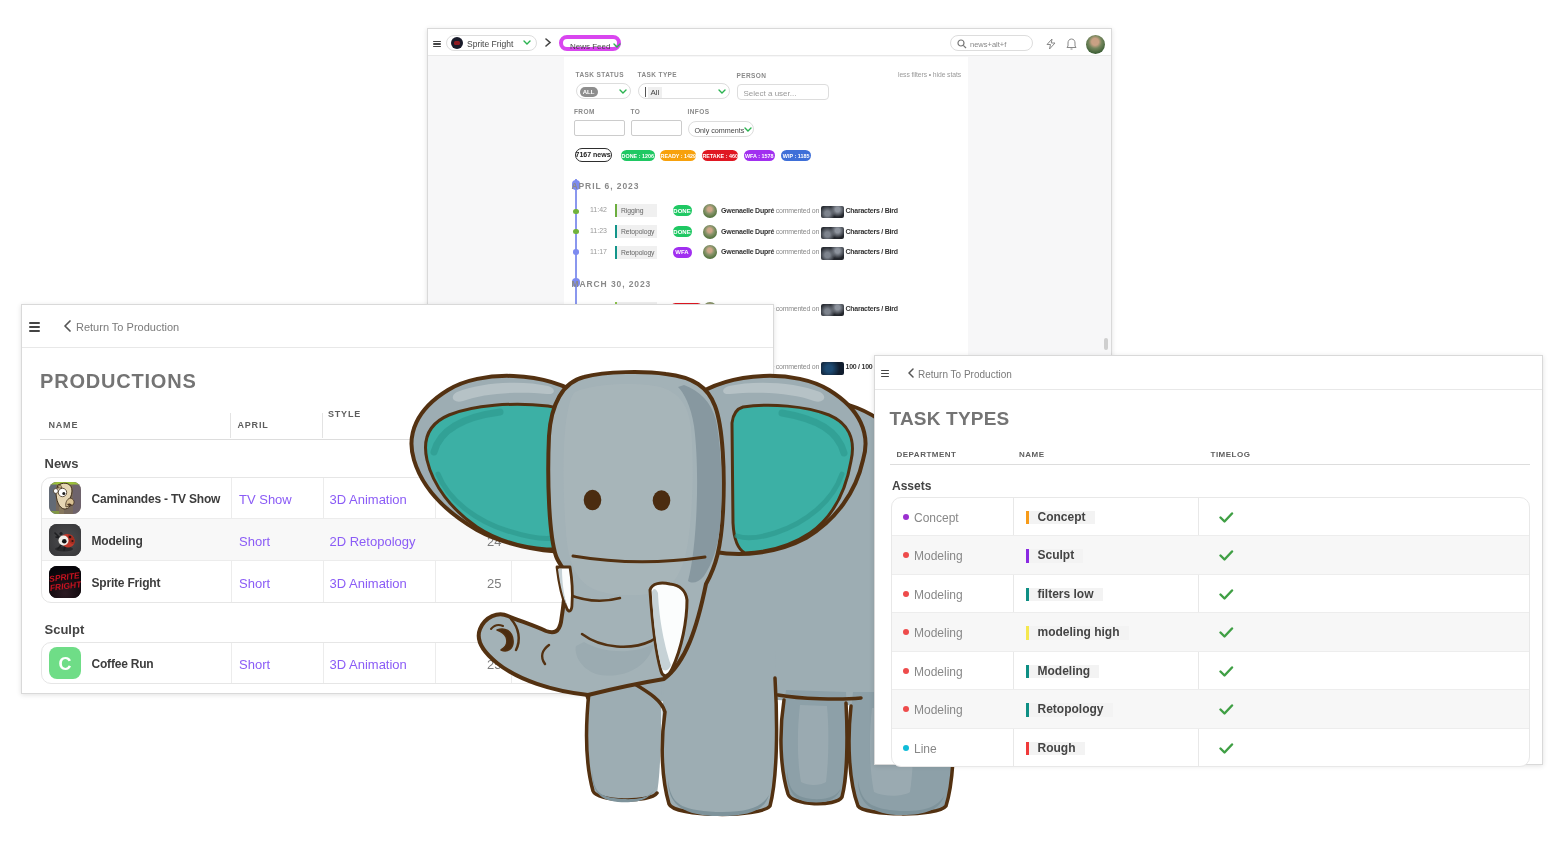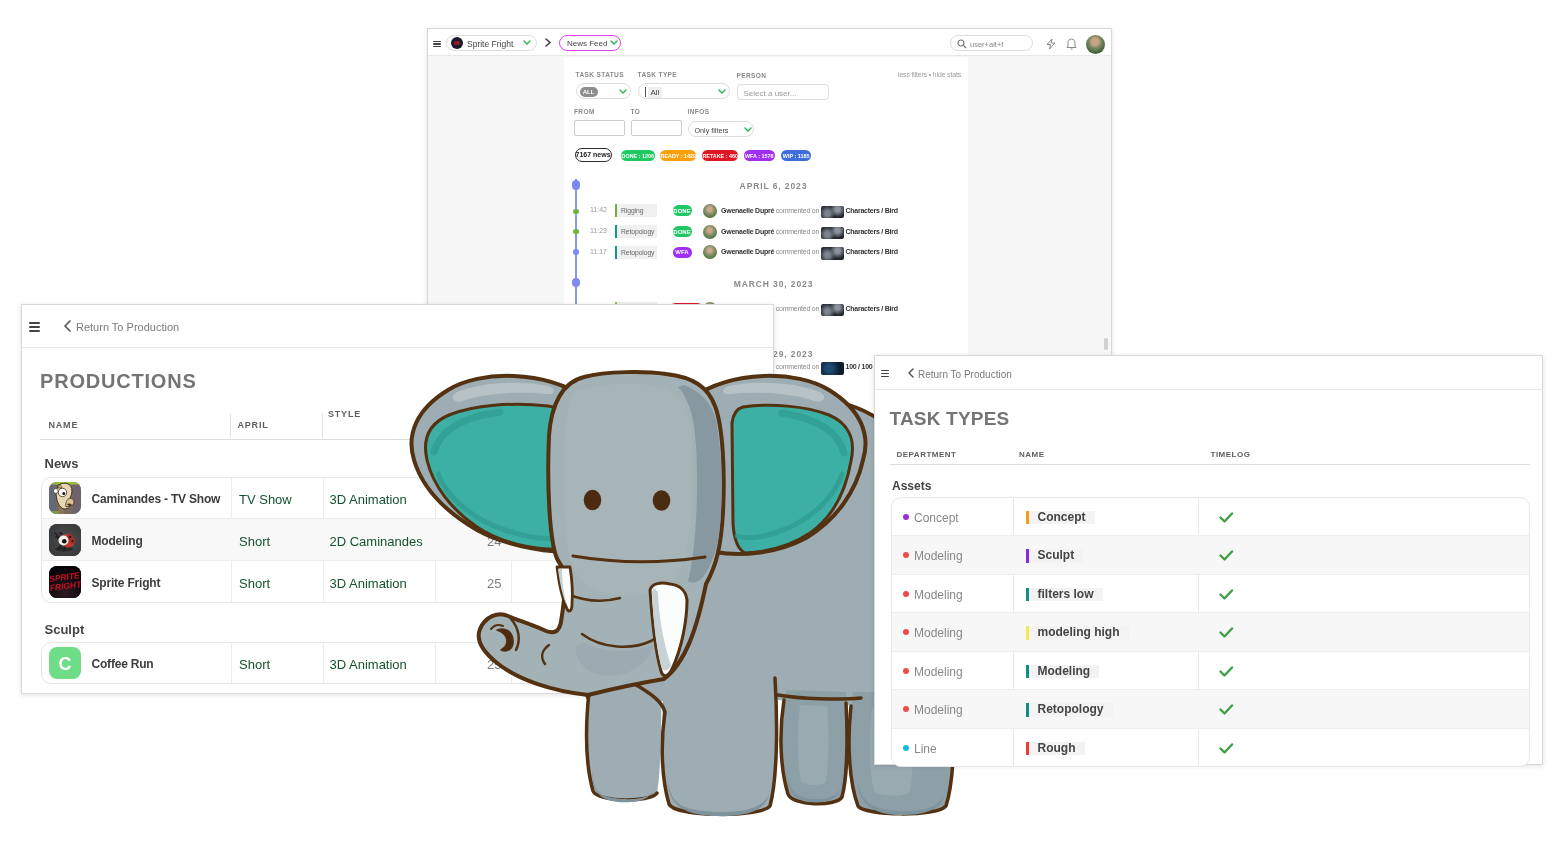--- a/index.html
+++ b/index.html
@@ -7,26 +7,26 @@
   font-family:"Liberation Sans", sans-serif; position:relative; }
 .abs { position:absolute; }
 .win { position:absolute; background:#fff; border:1px solid #d9d9d9;
   box-shadow:0 1px 5px rgba(0,0,0,0.12); }
 .topbar { position:absolute; left:0; top:0; right:0; background:#fff;
   border-bottom:1px solid #e8e8e8; }
 .burger span { display:block; background:#444; border-radius:1px; }
 .hdr { color:#5e5e5e; font-weight:bold; letter-spacing:0.8px; white-space:nowrap; }
 .pill { height:11px; border-radius:5.5px; color:#fff; font-size:5.4px; font-weight:bold;
   padding-top:3px; white-space:nowrap; text-align:center; overflow:hidden; box-sizing:border-box; }
-.datehd { left:7.5px; width:404px; text-align:center; font-size:8.5px; font-weight:bold; color:#8a8a8a; letter-spacing:0.9px; }
+.datehd { left:7.5px; width:404px; font-size:8.5px; font-weight:bold; color:#8a8a8a; letter-spacing:0.9px; }
 .ptable { border:1px solid #e6e6e6; border-radius:10px; overflow:hidden; background:#fff; }
 .prow { position:absolute; left:0; right:0; }
 .picon { position:absolute; left:6.5px; }
 .pname { position:absolute; left:49.5px; top:14.5px; letter-spacing:-0.2px; font-size:12px; font-weight:bold; color:#3d3d3d; }
-.pcell { position:absolute; top:14.5px; font-size:13px; color:#14532d; }
+.pcell { position:absolute; top:14.5px; font-size:13px; color:#8b5cf6; }
 .pnum { position:absolute; left:392.5px; width:67px; top:14.5px; font-size:13px; color:#7d7d7d; text-align:right; }
 .pvline { position:absolute; top:0; bottom:0; width:1px; background:#ececec; }
 .ttable { border:1px solid #e8e8e8; border-radius:10px; overflow:hidden; background:#fff; }
 .trow { position:absolute; left:0; right:0; height:38.5px; border-bottom:1px solid #ededed; }
 .dot { position:absolute; left:11px; top:16px; width:6.4px; height:6.4px; border-radius:50%; }
 .dtxt { position:absolute; left:22.5px; top:13px; font-size:12px; color:#888; }
 .tbar { position:absolute; left:134px; top:13px; width:3.5px; height:13.5px; }
 .tname { position:absolute; left:137.5px; top:13px; height:13.5px; background:#f3f3f3; font-size:12px;
   font-weight:bold; color:#444; padding:0 9px 0 8.5px; line-height:13.5px; }
 .tchk { position:absolute; left:327px; top:14px; }
@@ -58,32 +58,32 @@
         <div class="abs" style="left:3px; top:4px; width:6px; height:3.5px; background:#8f1a22; border-radius:1.5px;"></div>
       </div>
       <div class="abs" style="left:20px; top:3px; font-size:8.5px; color:#444;">Sprite Fright</div>
       <svg class="abs" style="left:76px; top:4.5px;" width="8" height="6">
           <path d="M1 1 L4 4 L7 1" stroke="#2ab350" stroke-width="1.4" fill="none" stroke-linecap="round"></path>
         </svg>
     </div>
     <svg class="abs" style="left:116px; top:9px;" width="8" height="9">
         <path d="M2 1 L6 4.5 L2 8" stroke="#444" stroke-width="1.6" fill="none" stroke-linecap="round"></path>
       </svg>
-    <div class="abs" style="left:131px; top:5.5px; width:62px; height:16px; border:1px solid #d946ef; border-radius:8px;">
+    <div class="abs" style="left:131px; top:5.5px; width:62px; height:16px; border:4px solid #d946ef; border-radius:8px;">
       <div class="abs" style="left:7px; top:3.5px; font-size:8px; color:#444;">News Feed</div>
       <svg class="abs" style="left:50px; top:4.5px;" width="8" height="6">
           <path d="M1 1 L4 4 L7 1" stroke="#2ab350" stroke-width="1.4" fill="none" stroke-linecap="round"></path>
         </svg>
     </div>
     <div class="abs" style="left:522px; top:5.5px; width:83px; height:16.5px; border:1px solid #ddd; border-radius:8.5px;">
       <svg class="abs" style="left:6px; top:3.5px;" width="10" height="10">
           <circle cx="4" cy="4" r="3" stroke="#777" stroke-width="1.2" fill="none"></circle>
           <path d="M6.3 6.3 L9 9" stroke="#777" stroke-width="1.2"></path>
         </svg>
-      <div class="abs" style="left:19px; top:4px; font-size:7.5px; color:#888;">user+alt+f</div>
+      <div class="abs" style="left:19px; top:4px; font-size:7.5px; color:#888;">news+alt+f</div>
     </div>
     <svg class="abs" style="left:617px; top:9px;" width="12" height="12">
         <path d="M7 1 L2 6.5 L5.5 6.5 L4.5 11 L10 5 L6.3 5 Z" stroke="#888" stroke-width="1" fill="none" stroke-linejoin="round"></path>
       </svg>
     <svg class="abs" style="left:638px; top:9px;" width="11" height="12">
         <path d="M5.5 1 C3 1 2 3 2 5 L2 8 L1 9.5 L10 9.5 L9 8 L9 5 C9 3 8 1 5.5 1 Z" stroke="#888" stroke-width="1" fill="none" stroke-linejoin="round"></path>
         <path d="M4.5 11 L6.5 11" stroke="#888" stroke-width="1"></path>
       </svg>
     <div class="abs" style="left:658px; top:6px; width:19px; height:19px; border-radius:50%; background:radial-gradient(circle at 48% 36%, #c9a184 0 22%, #74855c 42%, #3f6138 72%, #2f4c2d 100%);"></div>
   </div>
@@ -108,21 +108,21 @@
     <div class="hdr abs" style="left:172.5px; top:14.5px; font-size:6.5px; letter-spacing:0.4px; color:#8a8a8a;">PERSON</div>
     <div class="abs" style="left:172.5px; top:27px; width:92px; height:15.5px; border:1px solid #ddd; border-radius:4px;">
       <div class="abs" style="left:6px; top:3.5px; font-size:8px; color:#999;">Select a user...</div>
     </div>
     <div class="hdr abs" style="left:10px; top:50.5px; font-size:6.5px; letter-spacing:0.4px; color:#8a8a8a;">FROM</div>
     <div class="abs" style="left:10px; top:62.5px; width:51px; height:16px; border:1px solid #ccc; border-radius:2px; background:#fff;"></div>
     <div class="hdr abs" style="left:66.5px; top:50.5px; font-size:6.5px; letter-spacing:0.4px; color:#8a8a8a;">TO</div>
     <div class="abs" style="left:66.5px; top:62.5px; width:51px; height:16px; border:1px solid #ccc; border-radius:2px; background:#fff;"></div>
     <div class="hdr abs" style="left:123.5px; top:50.5px; font-size:6.5px; letter-spacing:0.4px; color:#8a8a8a;">INFOS</div>
     <div class="abs" style="left:123.5px; top:64px; width:66px; height:15.5px; border:1px solid #ddd; border-radius:8px;">
-      <div class="abs" style="left:6px; top:3.5px; font-size:7.2px; color:#444;">Only filters</div>
+      <div class="abs" style="left:6px; top:3.5px; font-size:7.2px; color:#444;">Only comments</div>
       <svg class="abs" style="left:55px; top:5px;" width="8" height="6">
           <path d="M1 1 L4 4 L7 1" stroke="#2ab350" stroke-width="1.4" fill="none" stroke-linecap="round"></path>
         </svg>
     </div>
     <div class="abs" style="left:334px; top:13.5px; font-size:6.8px; letter-spacing:-0.1px; color:#9a9a9a; white-space:nowrap;">less filters • hide stats</div>
 
     <div class="abs" style="left:10.5px; top:90.5px; width:37px; height:14.5px; border:1.5px solid #2e2e2e; white-space:nowrap; border-radius:8px; font-size:7px; font-weight:bold; color:#222; text-align:center; padding-top:2.8px; box-sizing:border-box;">7167 news</div>
     <div class="abs pill" style="left:57px; top:92.5px; width:33.5px; background:#1fc863;">DONE : 1206</div>
     <div class="abs pill" style="left:96.3px; top:92.5px; width:36px; background:#f7a10c;">READY : 1429</div>
     <div class="abs pill" style="left:138.4px; top:92.5px; width:35.5px; background:#e01722;">RETAKE : 460</div>
@@ -258,21 +258,21 @@
             <circle cx="12" cy="9.5" r="1.6" fill="#1f1f21"></circle>
             <path d="M 13 20 C 10 15 13 10 18 10 C 24 10 27 15 25 20 C 23 24 16 25 13 20 Z" fill="#c0392b"></path>
             <path d="M 19 10.5 C 24 11 26.5 15 25.3 19.5 C 22 21 19 18 19 10.5 Z" fill="#a42c20"></path>
             <circle cx="21" cy="13" r="1.3" fill="#2a1511"></circle>
             <circle cx="23.5" cy="17" r="1.1" fill="#2a1511"></circle>
             <circle cx="14.5" cy="16.5" r="5" fill="#f2efe9"></circle>
             <circle cx="15.3" cy="17.3" r="2.3" fill="#141414"></circle>
           </svg></div>
       <div class="pname">Modeling</div>
       <div class="pcell" style="left:197px;">Short</div>
-      <div class="pcell" style="left:287.5px;">2D Caminandes</div>
+      <div class="pcell" style="left:287.5px;">2D Retopology</div>
       <div class="pnum">24</div>
     </div>
     <div class="prow" style="top:83.5px; height:42.5px;">
       <div class="picon" style="top:5px;"><svg width="32" height="32" viewBox="0 0 32 32">
             <rect width="32" height="32" rx="8" fill="#0a0709"></rect>
             <rect width="32" height="32" rx="8" fill="url(#sfg)"></rect>
             <defs>
               <radialGradient id="sfg" cx="0.5" cy="0.85" r="0.8">
                 <stop offset="0" stop-color="#2c1a22"></stop>
                 <stop offset="0.6" stop-color="#140b10"></stop>

